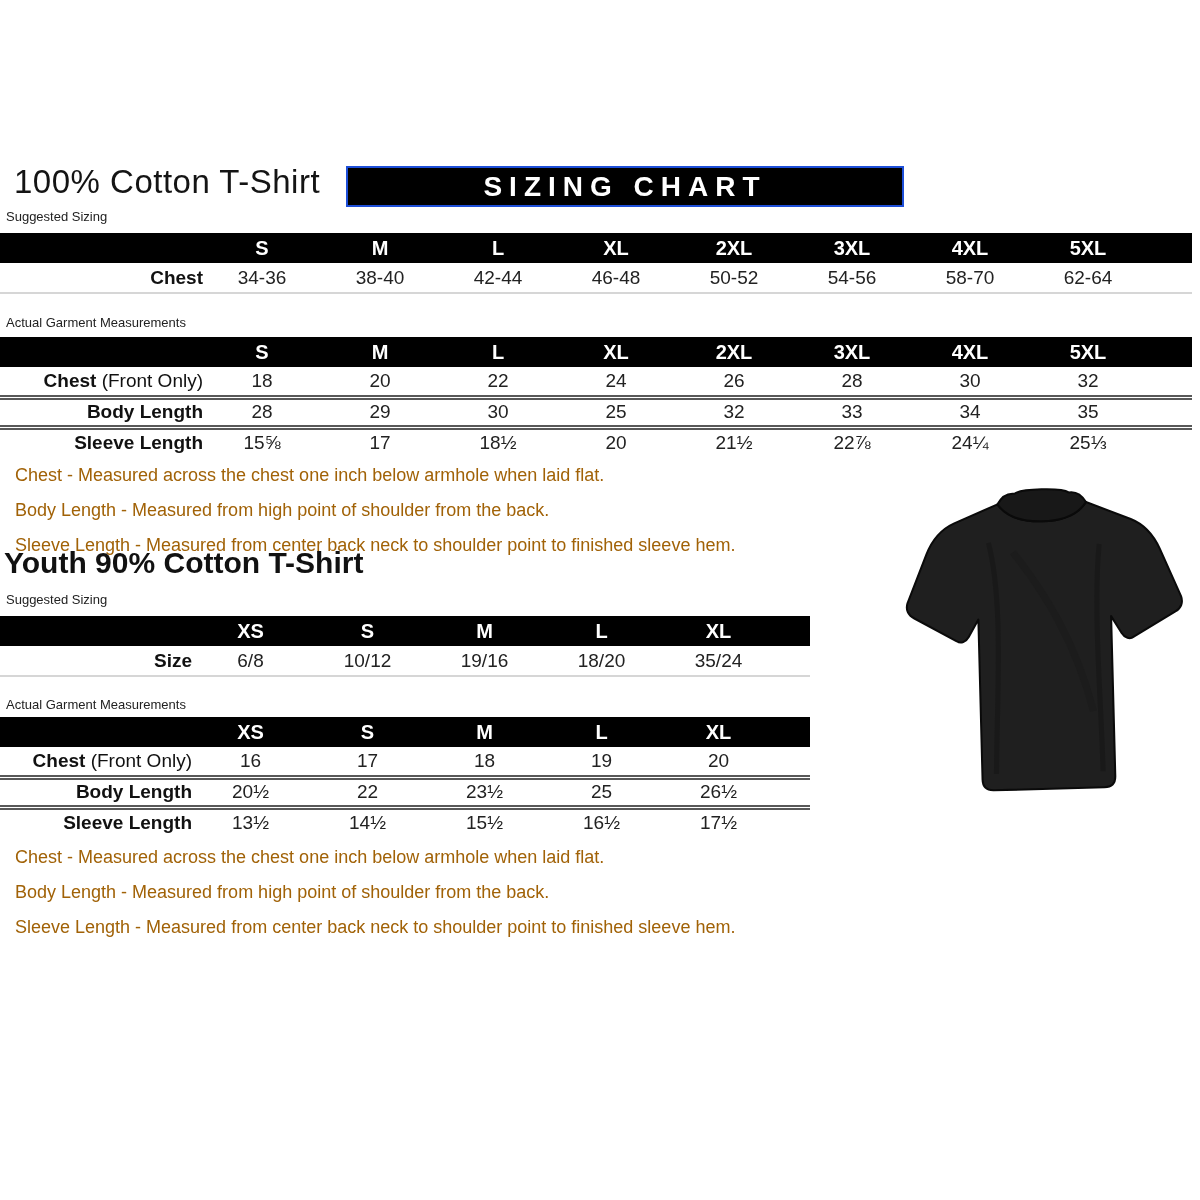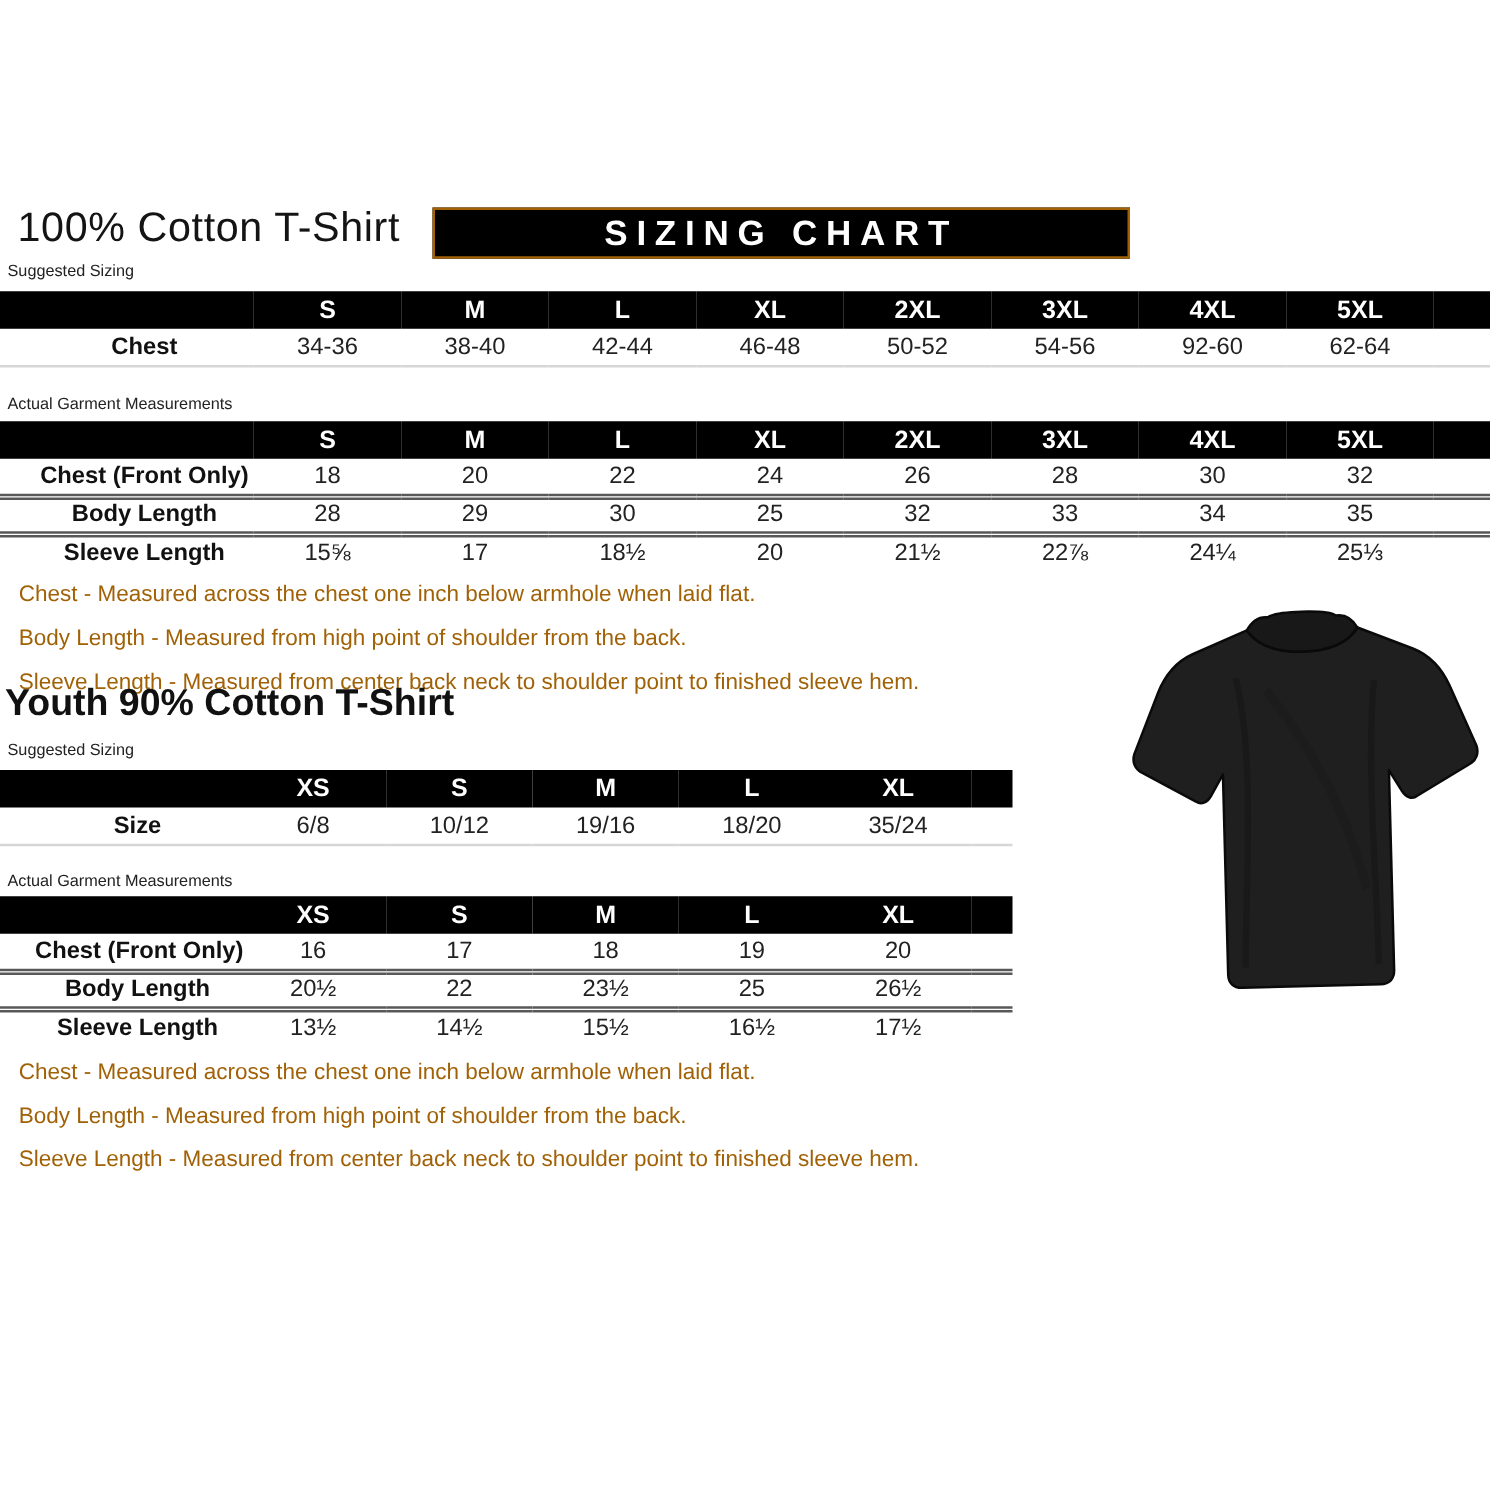--- a/index.html
+++ b/index.html
@@ -16,21 +16,21 @@
   
   .adult-title {
     position:absolute; left:14px; top:163px;
     font-size:33px; font-weight:500; letter-spacing:.5px; color:#141414;
   }
   .banner {
     position:absolute; left:346px; top:166px; width:558px; height:41px;
     background:#000; color:#fff;
     display:flex; align-items:center; justify-content:center;
     font-size:28px; font-weight:700; letter-spacing:7px;
-    border:2px solid #a16207;
+    border:2px solid #1d4ed8;
   }
   .youth-title {
     position:absolute; left:4px; top:546px;
     font-size:30px; font-weight:700; color:#111;
   }
   .section-label { position:absolute; font-size:13px; color:#222; }
   #lbl-adult-suggested  { left:6px;  top:209px; }
   #lbl-adult-actual     { left:6px;  top:315px; }
   #lbl-youth-suggested  { left:6px;  top:592px; }
   #lbl-youth-actual     { left:6px;  top:697px; }
@@ -48,22 +48,22 @@
   thead th {
     background:#000; color:#fff;
     font-size:20px; font-weight:700;
     height:30px; text-align:center; padding:0;
   }
   tbody td {
     font-size:19px; color:#222;
     height:30px; text-align:center; padding:0;
     white-space:nowrap;
   }
-  td.rowlabel { text-align:center; padding-left:28px; font-weight:700; color:#111; }
-  td.rowlabel .note { font-weight:700; }
+  td.rowlabel { text-align:right; padding-left:28px; font-weight:700; color:#111; }
+  td.rowlabel .note { font-weight:400; }
 
   .suggested tbody td { border-bottom:2px solid #d6d6d6; }
   .actual tbody tr + tr td { border-top:5px double #585858; }
 
   
   .notes { position:absolute; left:15px; list-style:none; }
   .notes li { font-size:18px; line-height:35px; color:#a16207; }
   #adult-notes { top:458px; }
   #youth-notes { top:840px; }
 
@@ -112,21 +112,21 @@
     </thead>
     <tbody>
       <tr>
         <td class="rowlabel"><span>Chest</span><span class="note"></span></td>
         <td>34-36</td>
         <td>38-40</td>
         <td>42-44</td>
         <td>46-48</td>
         <td>50-52</td>
         <td>54-56</td>
-        <td>92-60</td>
+        <td>58-70</td>
         <td>62-64</td>
         <td></td>
       </tr>
     </tbody>
   </table>
 
   <div class="section-label" id="lbl-adult-actual">Actual Garment Measurements</div>
 
   <table class="actual" id="adult-actual-table">
     <colgroup>

